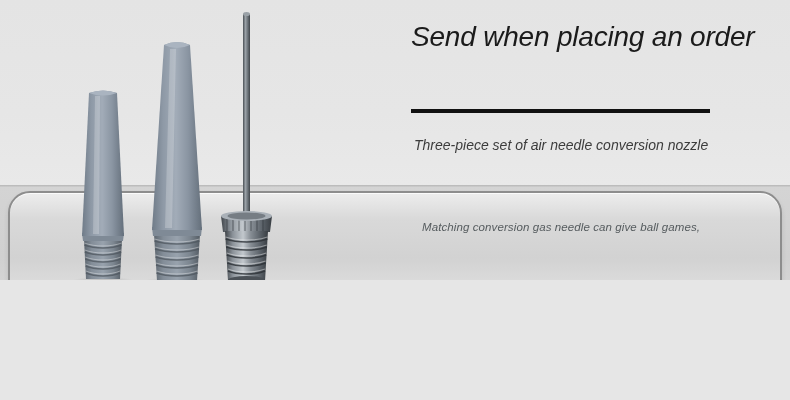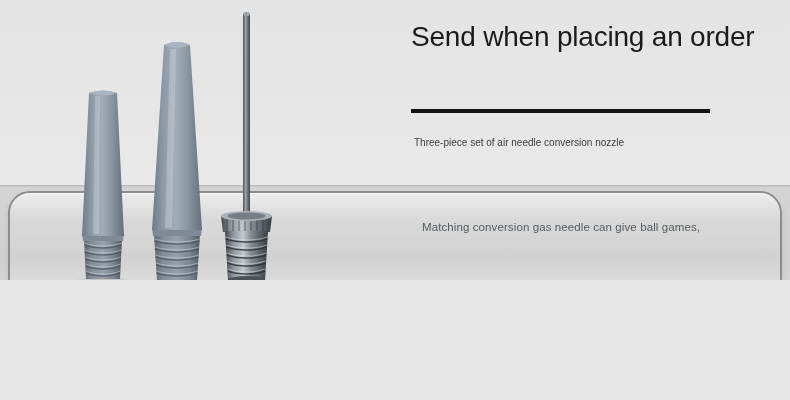--- a/index.html
+++ b/index.html
@@ -13,20 +13,21 @@
     font-family: "Liberation Sans", sans-serif;
     background: #e6e6e6;
   }
 
   .banner {
     position: relative;
     width: 790px;
     height: 280px;
     background: #fef9c3;
     overflow: hidden;
+    font-style: italic;
   }
 
   
   .bg-top {
     position: absolute;
     left: 0; top: 0;
     width: 790px; height: 186px;
     background: linear-gradient(180deg, #e4e4e4 0%, #e6e6e6 60%, #e9e9e9 100%);
   }
   .bg-divider {
@@ -89,21 +90,21 @@
     position: absolute;
     left: 411px; top: 109px;
     width: 299px; height: 4px;
     background: #111111;
   }
   .subhead {
     position: absolute;
     left: 414px; top: 136px;
     width: 340px;
     color: #3c3c3c;
-    font-size: 10px;
+    font-size: 14px;
     font-weight: 400;
     line-height: 1.35;
   }
 
   
   .products {
     position: absolute;
     left: 0; top: 0;
     width: 400px; height: 400px;
     pointer-events: none;

